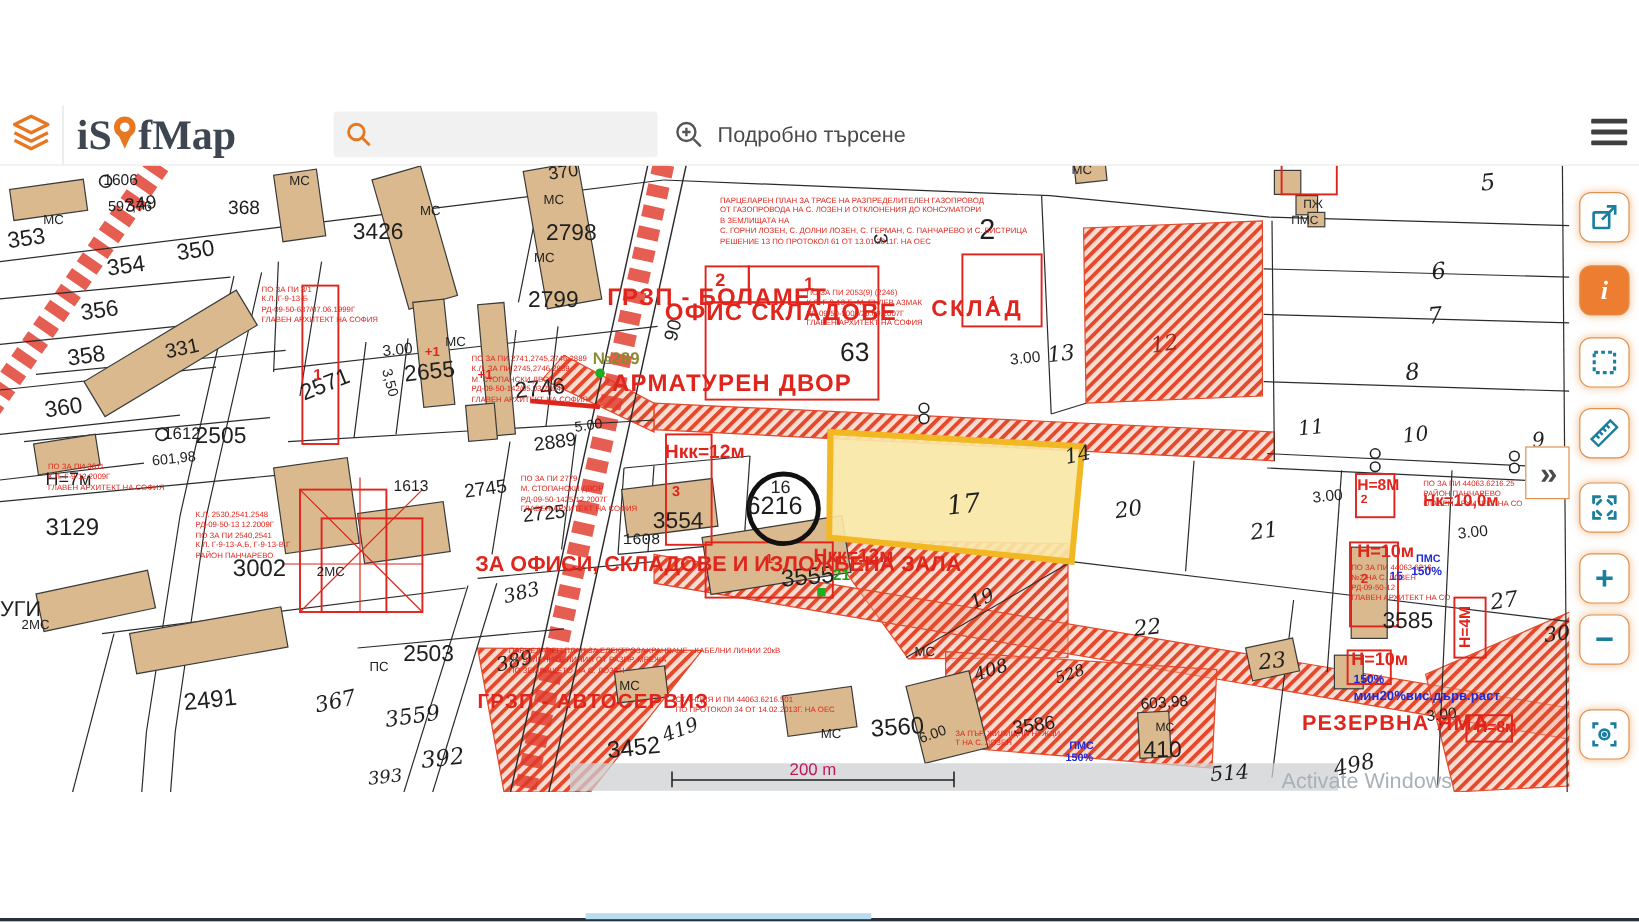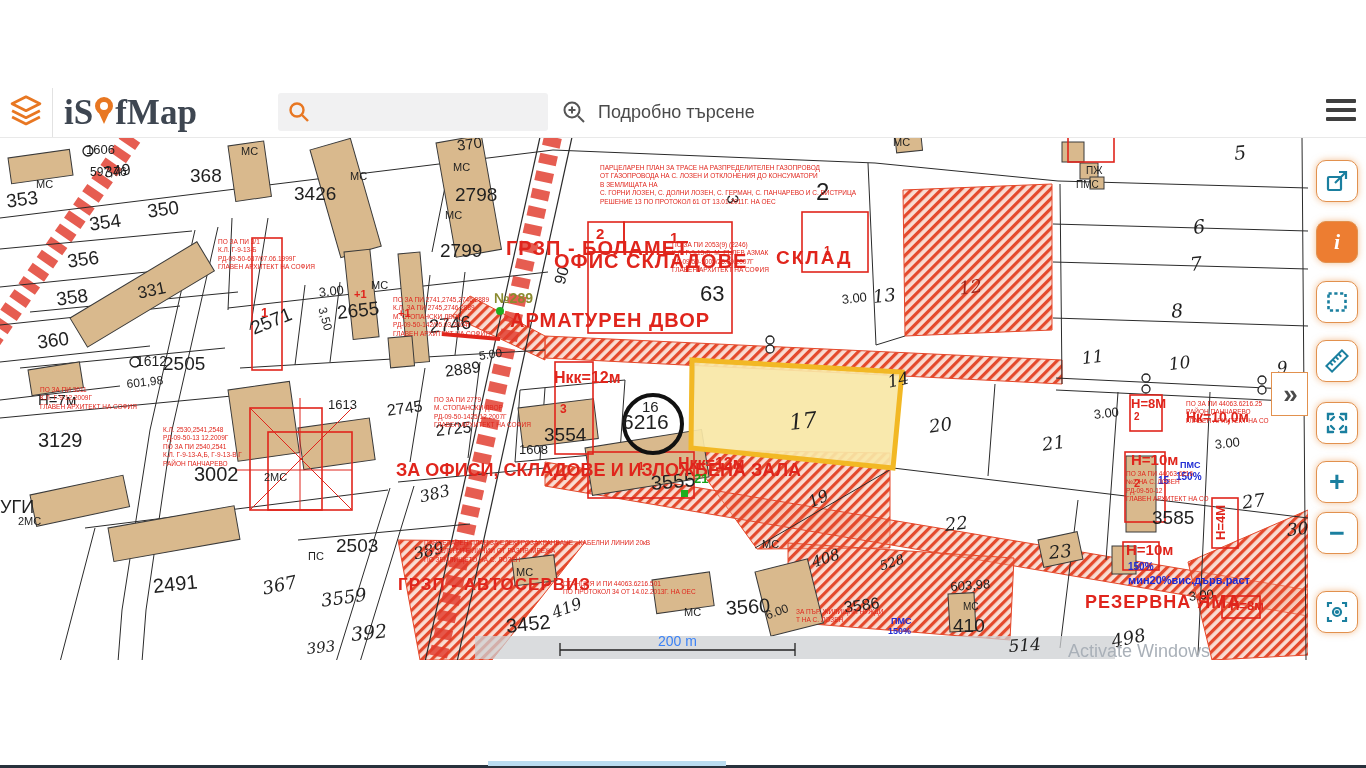--- a/index.html
+++ b/index.html
@@ -29,21 +29,21 @@
   #label-layer{position:absolute;left:0;top:0;width:1366px;height:768px;pointer-events:none;z-index:10;}
   .lbl{position:absolute;white-space:nowrap;color:#1f1f1f;transform-origin:0 0;line-height:1;}
   .lbl.k{color:#1f1f1f;}
   .lbl.ki{color:#1f1f1f;font-family:"DejaVu Serif",serif;font-style:italic;}
   .lbl.r{color:#e0251c;font-weight:bold;}
   .lbl.rd{color:#a32317;font-family:"DejaVu Serif",serif;font-style:italic;}
   .lbl.b{color:#1f2bd4;font-weight:bold;}
   .lbl.g{color:#18a018;font-weight:bold;}
   .lbl.o{color:#8a8a2e;font-weight:bold;}
   .tblock{position:absolute;color:#e0251c;font-size:6.5px;line-height:1.3;white-space:nowrap;transform-origin:0 0;}
-  #scale-label{position:absolute;left:658px;top:633px;font-size:14px;color:#3b82f6;z-index:12;}
+  #scale-label{position:absolute;left:658px;top:633px;font-size:14px;color:#be185d;z-index:12;}
   #watermark{position:absolute;left:1068px;top:641px;font-size:18px;color:#a9b0b8;z-index:12;}
   
   #toolbar{position:absolute;left:1308px;top:137px;width:58px;height:523px;background:#fff;z-index:40;}
   .tool-btn{position:absolute;left:8px;width:42px;height:42px;background:#fff;border:1.5px solid #e2914e;
     border-radius:10px;box-shadow:0 0 7px rgba(232,140,60,.55);display:flex;align-items:center;
     justify-content:center;cursor:pointer;box-sizing:border-box;color:#1a7f9f;}
   .tool-btn.orange{background:#ed7d31;}
   .glyph-teal{font-size:27px;font-weight:bold;color:#1a7f9f;line-height:1;}
   .glyph-info{font-family:"Liberation Serif",serif;font-style:italic;font-weight:bold;font-size:22px;color:#fff;line-height:1;}
   #collapse-btn{position:absolute;left:1271px;top:372px;width:37px;height:44px;background:#fff;
@@ -259,21 +259,21 @@
       <line x1="560" y1="643" x2="560" y2="656" stroke="#222" stroke-width="1.3"></line>
       <line x1="795" y1="643" x2="795" y2="656" stroke="#222" stroke-width="1.3"></line>
     </g>
   </svg>
 </div>
 
 <div id="label-layer">
     <span class="lbl k" style="left: 86px; top: 143px; font-size: 13px;">1606</span>
     <span class="lbl k" style="left: 90px; top: 166px; font-size: 12px;">597,76</span>
     <span class="lbl k" style="left: 103px; top: 165px; font-size: 16px; transform: rotate(-8deg);">349</span>
-    <span class="lbl k" style="left: 190px; top: 166px; font-size: 19px;">368</span>
+    <span class="lbl k" style="left: 190px; top: 166px; font-size: 16px;">368</span>
     <span class="lbl k" style="left: 36px; top: 179px; font-size: 11px;">МС</span>
     <span class="lbl k" style="left: 241px; top: 146px; font-size: 11px;">МС</span>
     <span class="lbl k" style="left: 350px; top: 171px; font-size: 11px;">МС</span>
     <span class="lbl k" style="left: 453px; top: 162px; font-size: 11px;">МС</span>
     <span class="lbl k" style="left: 445px; top: 210px; font-size: 11px;">МС</span>
     <span class="lbl k" style="left: 371px; top: 280px; font-size: 11px;">МС</span>
     <span class="lbl k" style="left: 893px; top: 137px; font-size: 11px;">МС</span>
     <span class="lbl k" style="left: 5px; top: 192px; font-size: 19px; transform: rotate(-8deg);">353</span>
     <span class="lbl k" style="left: 146px; top: 202px; font-size: 19px; transform: rotate(-8deg);">350</span>
     <span class="lbl k" style="left: 88px; top: 215px; font-size: 19px; transform: rotate(-8deg);">354</span>
@@ -299,21 +299,21 @@
     <span class="lbl k" style="left: 126px; top: 378px; font-size: 12px; transform: rotate(-6deg);">601,98</span>
     <span class="lbl k" style="left: 38px; top: 392px; font-size: 15px;">Н=7м</span>
     <span class="lbl k" style="left: 38px; top: 430px; font-size: 20px;">3129</span>
     <span class="lbl k" style="left: 194px; top: 464px; font-size: 20px;">3002</span>
     <span class="lbl k" style="left: 0px; top: 498px; font-size: 18px;">УГИ</span>
     <span class="lbl k" style="left: 18px; top: 516px; font-size: 11px;">2МС</span>
     <span class="lbl k" style="left: 264px; top: 472px; font-size: 11px;">2МС</span>
     <span class="lbl k" style="left: 152px; top: 576px; font-size: 20px; transform: rotate(-6deg);">2491</span>
     <span class="lbl k" style="left: 336px; top: 536px; font-size: 19px;">2503</span>
     <span class="lbl k" style="left: 308px; top: 551px; font-size: 11px;">ПС</span>
-    <span class="lbl k" style="left: 519px; top: 443px; font-size: 13px;">1608</span>
+    <span class="lbl k" style="left: 519px; top: 443px; font-size: 13px; font-family: Liberation Mono, monospace;">1608</span>
     <span class="lbl k" style="left: 544px; top: 425px; font-size: 19px;">3554</span>
     <span class="lbl k" style="left: 650px; top: 473px; font-size: 20px; transform: rotate(-5deg);">3555</span>
     <span class="lbl k" style="left: 700px; top: 283px; font-size: 22px;">63</span>
     <span class="lbl k" style="left: 552px; top: 282px; font-size: 16px; transform: rotate(-75deg);">90</span>
     <span class="lbl k" style="left: 816px; top: 180px; font-size: 24px;">2</span>
     <span class="lbl k" style="left: 740px; top: 194px; font-size: 16px; transform: rotate(85deg);">3</span>
     <span class="lbl k" style="left: 642px; top: 399px; font-size: 15px;">16</span>
     <span class="lbl k" style="left: 622px; top: 411px; font-size: 21px;">6216</span>
     <span class="lbl k" style="left: 841px; top: 293px; font-size: 13px; transform: rotate(-6deg);">3.00</span>
     <span class="lbl k" style="left: 478px; top: 350px; font-size: 12px; transform: rotate(-8deg);">5.00</span>

